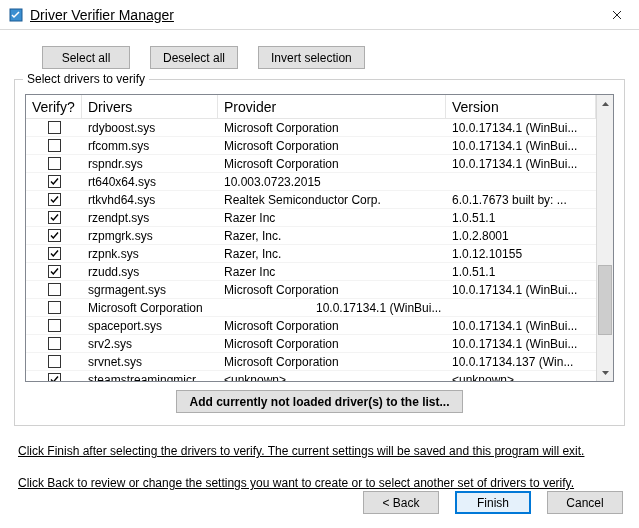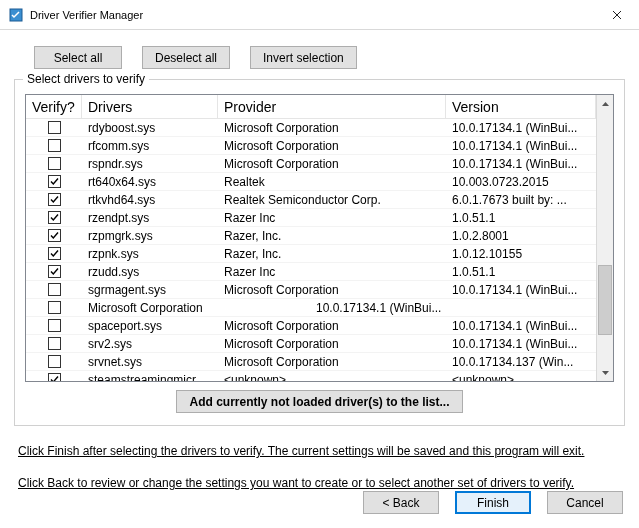--- a/index.html
+++ b/index.html
@@ -20,37 +20,37 @@
     display: flex;
     align-items: center;
     padding-left: 8px;
     position: relative;
   }
   .title-icon {
     width: 16px; height: 16px;
     margin-right: 6px;
     display: flex; align-items: center; justify-content: center;
   }
-  .title-text { font-size: 11px; }
+  .title-text { font-size: 14px; text-decoration: underline; }
   .close-btn {
     position: absolute;
     right: 0; top: 0;
     width: 45px; height: 30px;
     display: flex; align-items: center; justify-content: center;
     cursor: pointer;
   }
   .close-btn svg { stroke: #222; }
 
   .client {
     padding: 12px 14px 10px 14px;
   }
   .top-buttons {
     display: flex;
     gap: 20px;
-    margin: 4px 0 10px 20px;
+    margin: 4px 0 10px 28px;
   }
   .btn {
     min-width: 88px;
     height: 23px;
     background: #e1e1e1;
     border: 1px solid #adadad;
     font: inherit;
     padding: 0 12px;
     cursor: pointer;
   }
@@ -240,21 +240,20 @@
             </div>
             <div class="row">
               <div class="cell verify">
                 <span class="chk">
                   <svg width="9" height="9" viewBox="0 0 9 9">
                     <path d="M1 4.5l2.3 2.5L8 1.5" stroke="#000" stroke-width="1.4" fill="none"></path>
                   </svg>
                 </span>
               </div>
               <div class="cell drivers">rt640x64.sys</div>
-              <div class="cell provider">Realtek</div>
               <div class="cell version">10.003.0723.2015</div>
             </div>
             <div class="row">
               <div class="cell verify">
                 <span class="chk">
                   <svg width="9" height="9" viewBox="0 0 9 9">
                     <path d="M1 4.5l2.3 2.5L8 1.5" stroke="#000" stroke-width="1.4" fill="none"></path>
                   </svg>
                 </span>
               </div>

